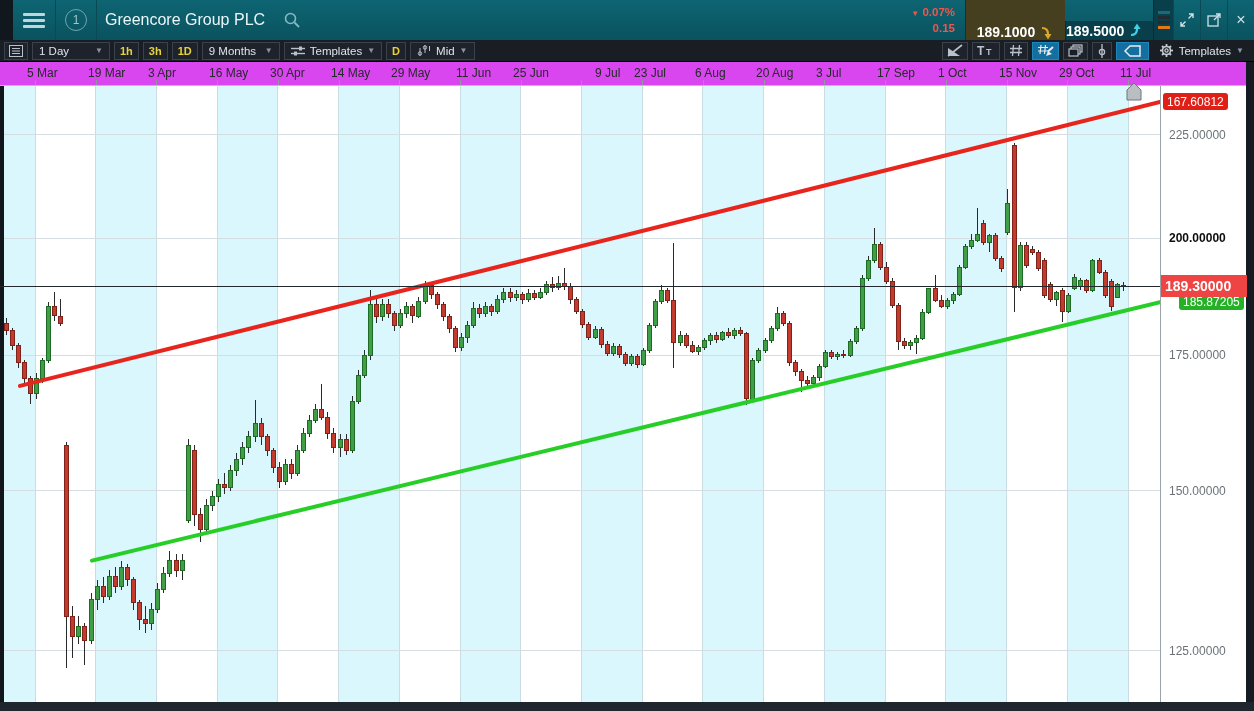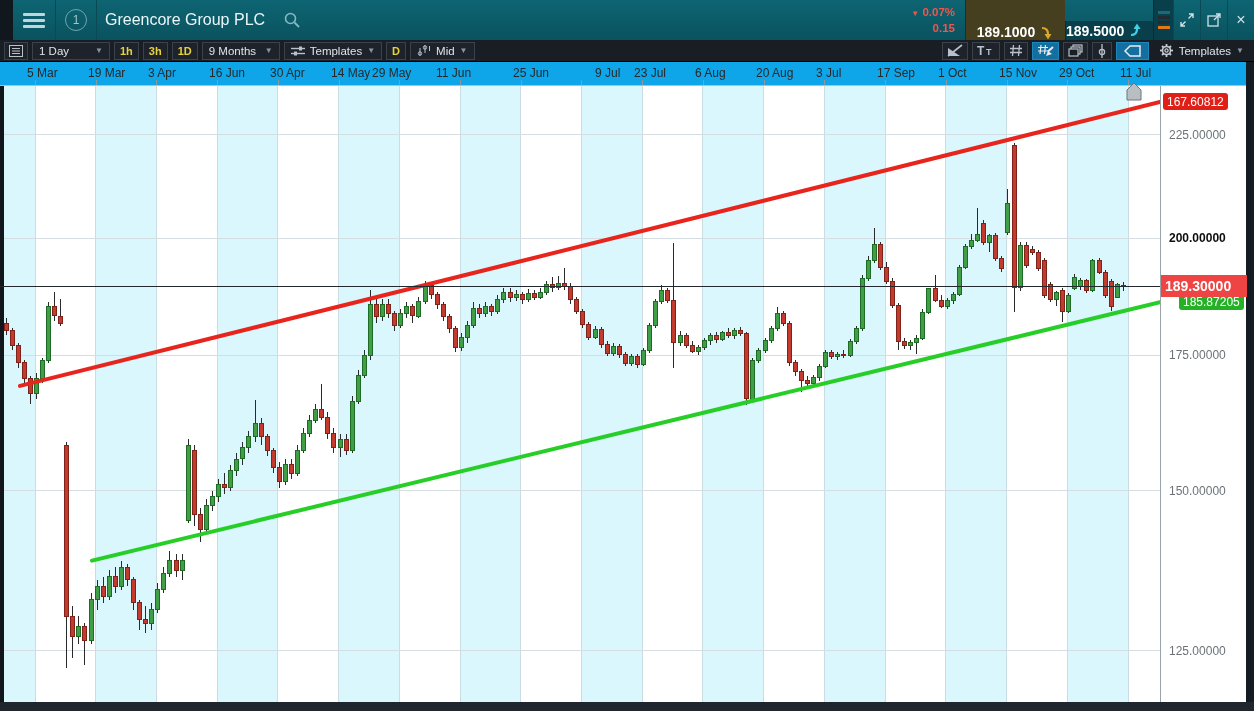--- a/index.html
+++ b/index.html
@@ -41,21 +41,21 @@
           display:flex; align-items:center; padding:0 6px; gap:5px; cursor:pointer; white-space:nowrap; }
   .tbtn .chev { color:#8a94a0; font-size:8px; }
   .tbtn.yellow { color:#e8d23c; font-weight:bold; font-size:11px; padding:0 5px; }
   .tbtn.icon-only { padding:0 4px; }
   .tbtn.active { background:#156f9e; border-color:#1d86bb; }
   #tb-spacer { flex:1; }
   .ddl { min-width:78px; justify-content:space-between; }
   svg.tbi { display:block; }
 
   
-  #date-axis { position:absolute; left:0; top:62px; width:1246px; height:24px; background:#0ea5e9;
+  #date-axis { position:absolute; left:0; top:62px; width:1246px; height:24px; background:#d946ef;
                border-bottom:1px solid #b6bfc3; }
   #date-axis span { position:absolute; top:4px; font-size:12px; color:#26292b; white-space:nowrap; }
   #date-axis i.tick { position:absolute; bottom:0; width:1px; height:5px; background:#8d979c; }
 
   
   #chart { position:absolute; left:0; top:86px; width:1160px; height:616px; background:#fff; cursor:crosshair; }
   #chart svg { position:absolute; left:0; top:0; }
   #home-btn { position:absolute; left:1124px; top:82px; width:20px; height:19px; cursor:pointer; }
 
   
@@ -239,29 +239,29 @@
     </div>
   </div>
 
   <div id="date-axis">
       <span style="left:27px">5 Mar</span>
       <i class="tick" style="left:35px"></i>
       <span style="left:88px">19 Mar</span>
       <i class="tick" style="left:96px"></i>
       <span style="left:148px">3 Apr</span>
       <i class="tick" style="left:156px"></i>
-      <span style="left:209px">16 Jun</span>
+      <span style="left:209px">16 May</span>
       <i class="tick" style="left:217px"></i>
       <span style="left:270px">30 Apr</span>
       <i class="tick" style="left:278px"></i>
       <span style="left:331px">14 May</span>
       <i class="tick" style="left:339px"></i>
-      <span style="left:372px">29 May</span>
+      <span style="left:391px">29 May</span>
       <i class="tick" style="left:399px"></i>
-      <span style="left:436px">11 Jun</span>
+      <span style="left:456px">11 Jun</span>
       <i class="tick" style="left:460px"></i>
       <span style="left:513px">25 Jun</span>
       <i class="tick" style="left:521px"></i>
       <span style="left:595px">9 Jul</span>
       <i class="tick" style="left:581px"></i>
       <span style="left:634px">23 Jul</span>
       <i class="tick" style="left:642px"></i>
       <span style="left:695px">6 Aug</span>
       <i class="tick" style="left:703px"></i>
       <span style="left:756px">20 Aug</span>

